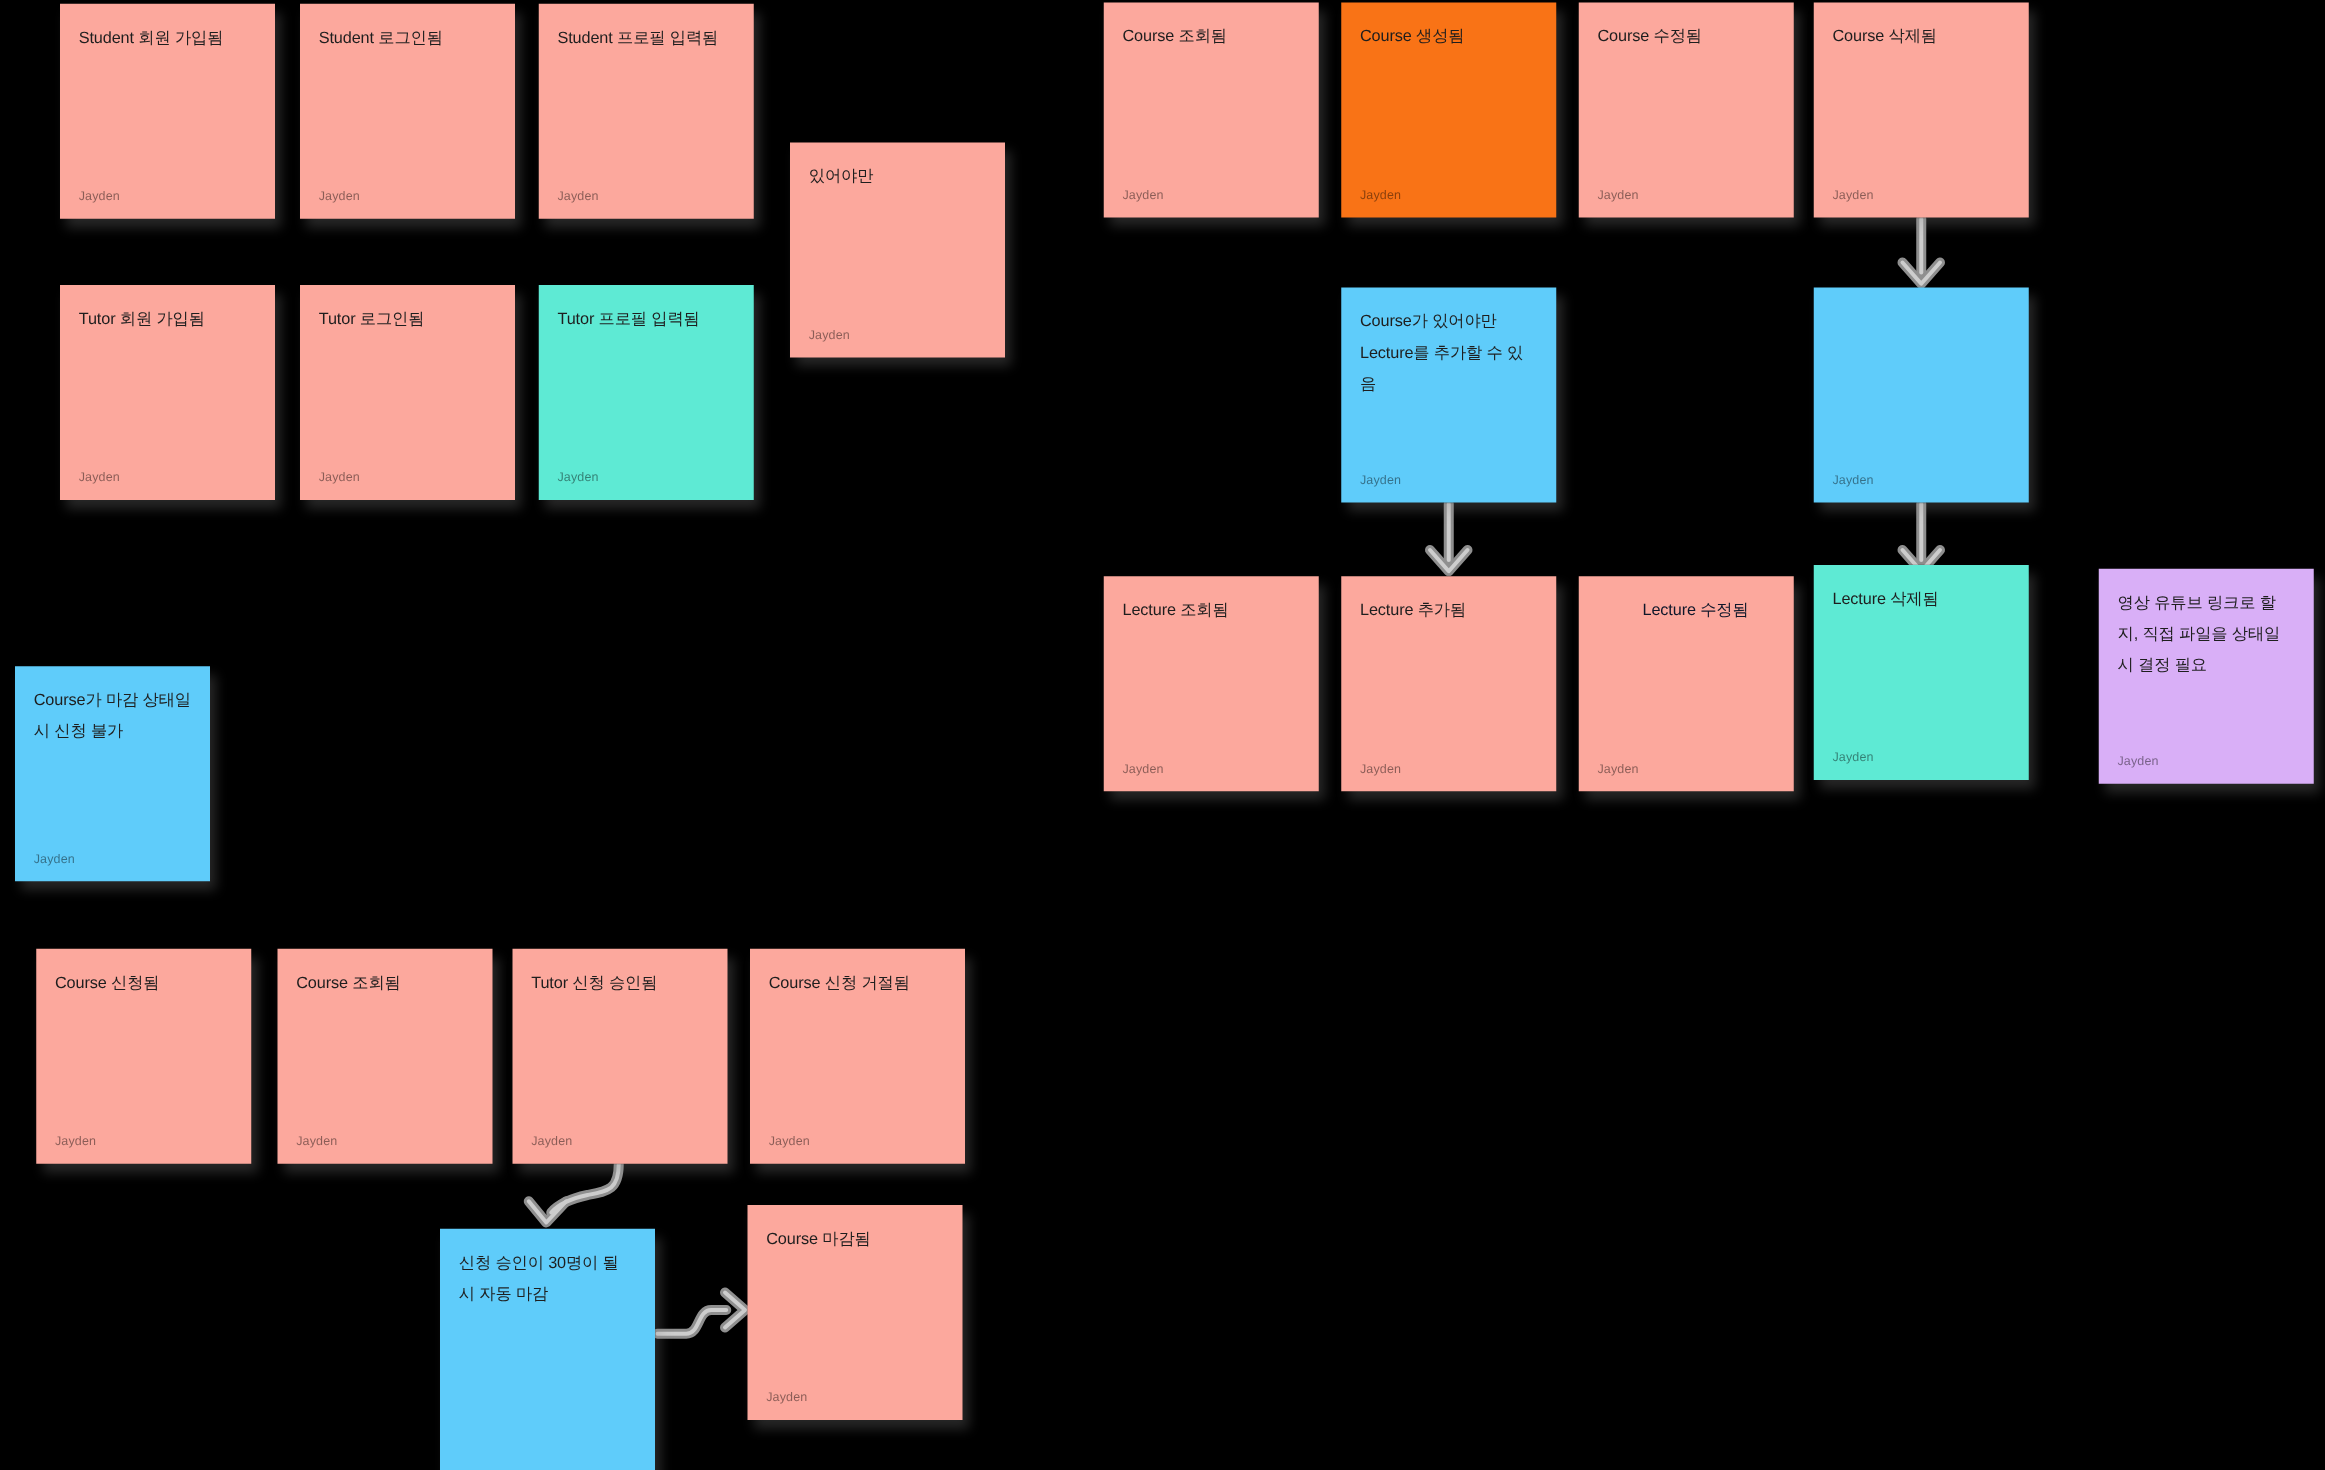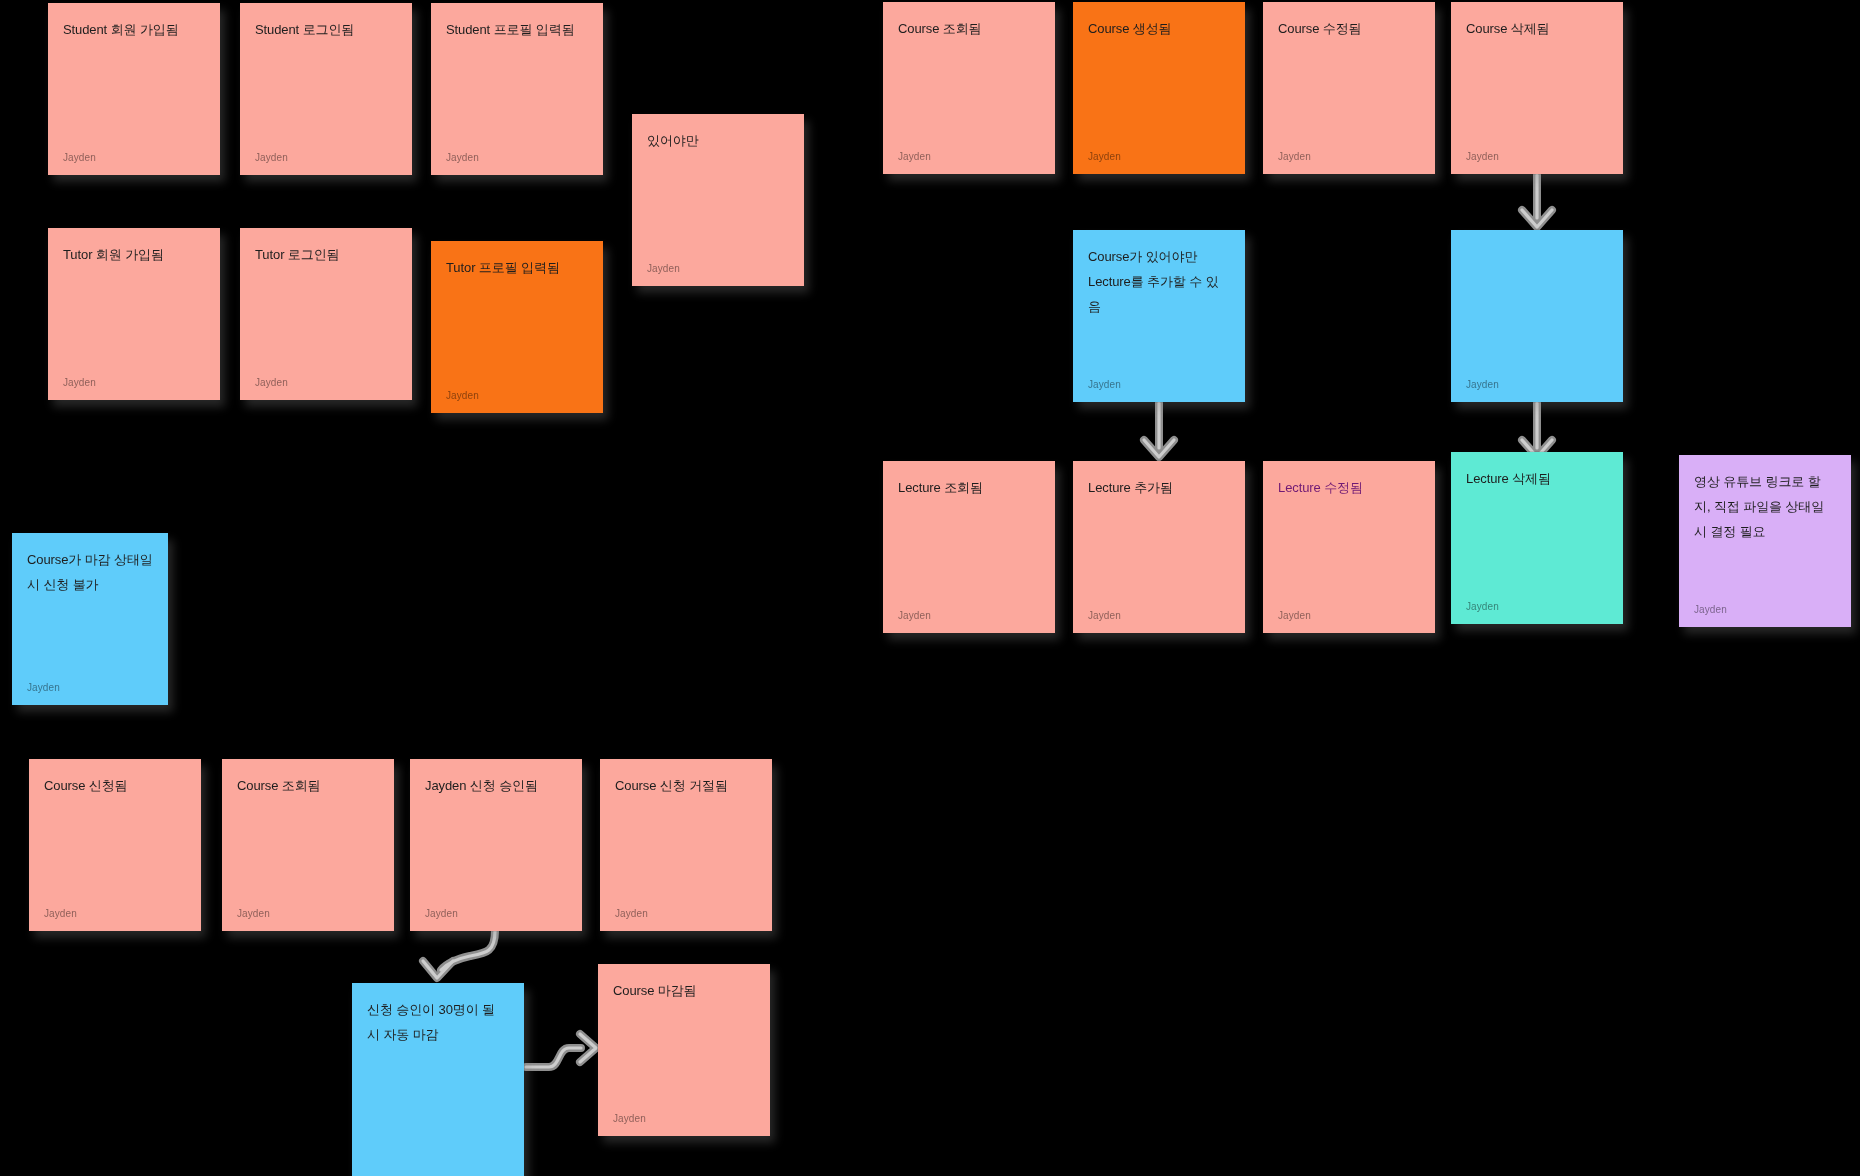--- a/index.html
+++ b/index.html
@@ -97,21 +97,21 @@
         <div class="note-author" style="color: rgba(0, 0, 0, 0.45);">Jayden</div>
       </div>
       <div class="note" style="left: 48px; top: 228px; width: 172px; height: 172px; background: rgb(252, 168, 157);">
         <div class="note-text" style="color: rgb(30, 30, 30);">Tutor 회원 가입됨</div>
         <div class="note-author" style="color: rgba(0, 0, 0, 0.45);">Jayden</div>
       </div>
       <div class="note" style="left: 240px; top: 228px; width: 172px; height: 172px; background: rgb(252, 168, 157);">
         <div class="note-text" style="color: rgb(30, 30, 30);">Tutor 로그인됨</div>
         <div class="note-author" style="color: rgba(0, 0, 0, 0.45);">Jayden</div>
       </div>
-      <div class="note" style="left: 431px; top: 228px; width: 172px; height: 172px; background: #f97316; margin-top: 13px;">
+      <div class="note" style="left: 431px; top: 228px; width: 172px; height: 172px; background: #5eead4;">
         <div class="note-text" style="color: rgb(30, 30, 30);">Tutor 프로필 입력됨</div>
         <div class="note-author" style="color: rgba(0, 0, 0, 0.45);">Jayden</div>
       </div>
       <div class="note" style="left: 883px; top: 2px; width: 172px; height: 172px; background: rgb(252, 168, 157);">
         <div class="note-text" style="color: rgb(30, 30, 30);">Course 조회됨</div>
         <div class="note-author" style="color: rgba(0, 0, 0, 0.45);">Jayden</div>
       </div>
       <div class="note" style="left: 1073px; top: 2px; width: 172px; height: 172px; background: #f97316;">
         <div class="note-text" style="color: rgb(30, 30, 30);">Course 생성됨</div>
         <div class="note-author" style="color: rgba(0, 0, 0, 0.45);">Jayden</div>
@@ -133,21 +133,21 @@
       </div>
       <div class="note" style="left: 883px; top: 461px; width: 172px; height: 172px; background: rgb(252, 168, 157);">
         <div class="note-text" style="color: rgb(30, 30, 30);">Lecture 조회됨</div>
         <div class="note-author" style="color: rgba(0, 0, 0, 0.45);">Jayden</div>
       </div>
       <div class="note" style="left: 1073px; top: 461px; width: 172px; height: 172px; background: rgb(252, 168, 157);">
         <div class="note-text" style="color: rgb(30, 30, 30);">Lecture 추가됨</div>
         <div class="note-author" style="color: rgba(0, 0, 0, 0.45);">Jayden</div>
       </div>
       <div class="note" style="left: 1263px; top: 461px; width: 172px; height: 172px; background: rgb(252, 168, 157);">
-        <div class="note-text" style="color: #701a75;">Lecture 수정됨</div>
+        <div class="note-text" style="color: #0f172a; margin-left: 36px;">Lecture 수정됨</div>
         <div class="note-author" style="color: rgba(0, 0, 0, 0.45);">Jayden</div>
       </div>
       <div class="note" style="left: 1451px; top: 452px; width: 172px; height: 172px; background: #5eead4;">
         <div class="note-text" style="color: rgb(30, 30, 30);">Lecture 삭제됨</div>
         <div class="note-author" style="color: rgba(0, 0, 0, 0.45);">Jayden</div>
       </div>
       <div class="note" style="left: 1679px; top: 455px; width: 172px; height: 172px; background: rgb(217, 175, 247);">
         <div class="note-text" style="color: rgb(30, 30, 30);">영상 유튜브 링크로 할지, 직접 파일을 상태일시 결정 필요</div>
         <div class="note-author" style="color: rgba(0, 0, 0, 0.45);">Jayden</div>
       </div>
@@ -157,21 +157,21 @@
       </div>
       <div class="note" style="left: 29px; top: 759px; width: 172px; height: 172px; background: rgb(252, 168, 157);">
         <div class="note-text" style="color: rgb(30, 30, 30);">Course 신청됨</div>
         <div class="note-author" style="color: rgba(0, 0, 0, 0.45);">Jayden</div>
       </div>
       <div class="note" style="left: 222px; top: 759px; width: 172px; height: 172px; background: rgb(252, 168, 157);">
         <div class="note-text" style="color: rgb(30, 30, 30);">Course 조회됨</div>
         <div class="note-author" style="color: rgba(0, 0, 0, 0.45);">Jayden</div>
       </div>
       <div class="note" style="left: 410px; top: 759px; width: 172px; height: 172px; background: rgb(252, 168, 157);">
-        <div class="note-text" style="color: rgb(30, 30, 30);">Jayden 신청 승인됨</div>
+        <div class="note-text" style="color: rgb(30, 30, 30);">Tutor 신청 승인됨</div>
         <div class="note-author" style="color: rgba(0, 0, 0, 0.45);">Jayden</div>
       </div>
       <div class="note" style="left: 600px; top: 759px; width: 172px; height: 172px; background: rgb(252, 168, 157);">
         <div class="note-text" style="color: rgb(30, 30, 30);">Course 신청 거절됨</div>
         <div class="note-author" style="color: rgba(0, 0, 0, 0.45);">Jayden</div>
       </div>
       <div class="note" style="left: 352px; top: 983px; width: 172px; height: 217px; background: rgb(95, 204, 250);">
         <div class="note-text" style="color: rgb(30, 30, 30);">신청 승인이 30명이 될 시 자동 마감</div>
         <div class="note-author" style="color: rgba(0, 0, 0, 0.45);">Jayden</div>
       </div>

